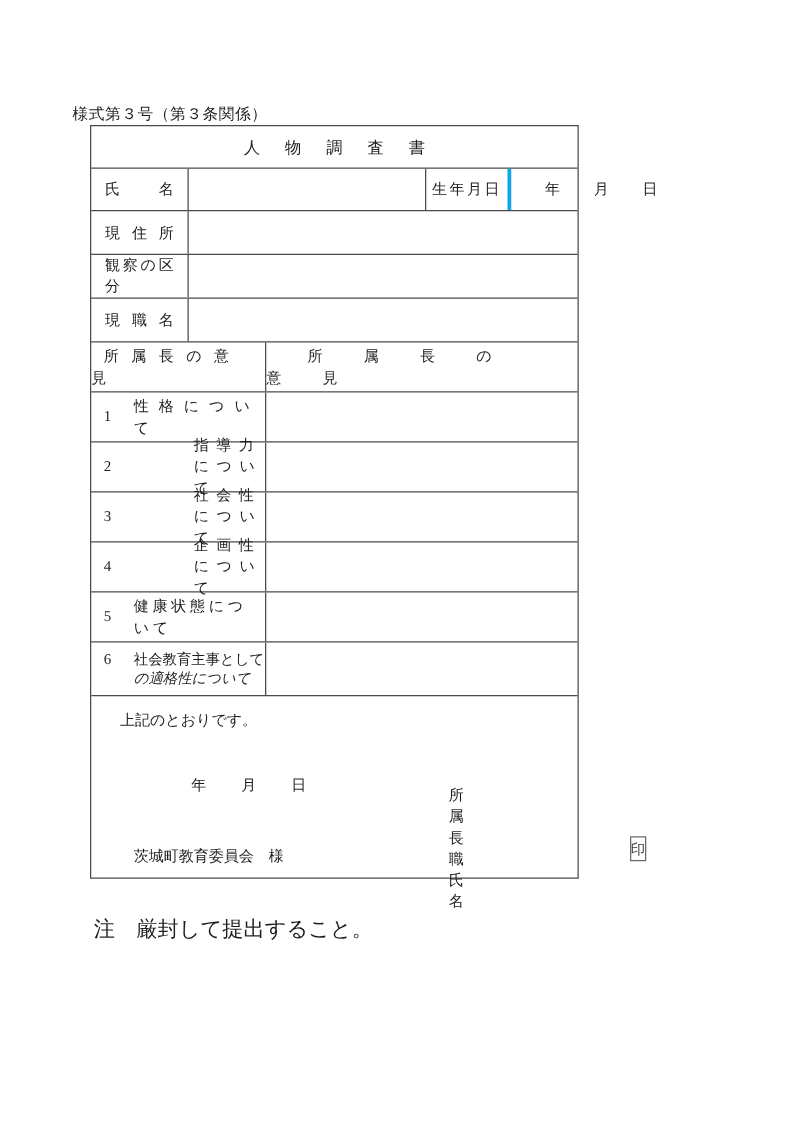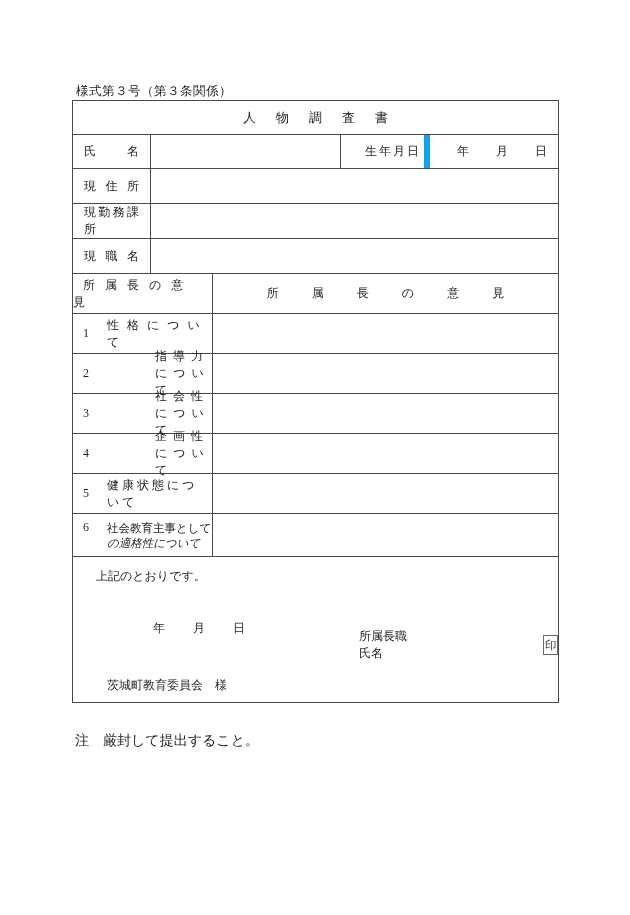--- a/index.html
+++ b/index.html
@@ -4,44 +4,44 @@
 <style>
   * { margin:0; padding:0; box-sizing:border-box; }
   html,body { background:#ffffff; }
   body {
     width:630px; height:915px; position:relative;
     font-family:"Liberation Serif","DejaVu Serif",serif;
     color:#1e1e1e; font-size:12px;
   }
   .page { position:absolute; inset:0; background:#fff; }
 
-  .form-number { position:absolute; left:76px; top:83px; font-size:12.5px; letter-spacing:0.5px; }
+  .form-number { position:absolute; left:58px; top:83px; font-size:12.5px; letter-spacing:0.5px; }
 
   .doc-table {
-    position:absolute; left:72px; top:100px; width:487px; height:603px;
+    position:absolute; left:72px; top:100px; width:391px; height:603px;
     border:1px solid #4a4a4a; background:#fff;
   }
   .row { display:flex; border-top:1px solid #4a4a4a; }
   .row:first-child { border-top:none; }
 
   .title-row { height:33px; align-items:center; justify-content:center; }
   .title-row .t { font-size:13px; letter-spacing:20px; text-indent:20px; }
 
   .cell { display:flex; align-items:center; }
   .lbl { border-right:1px solid #4a4a4a; }
 
   
   .spread { display:block; padding:0 11px; }
   .spread span { display:block; text-align:justify; text-align-last:justify; }
 
   .name-row { height:34px; }
   .info-row { height:35px; }
   .lbl-narrow { width:78px; flex:none; align-items:center; }
   .name-value { width:190px; flex:none; border-right:1px solid #4a4a4a; }
-  .birth-lbl { width:68px; flex:none; justify-content:center; letter-spacing:2px; border-right:6px solid #0ea5e9;margin-left:21px; }
+  .birth-lbl { width:68px; flex:none; justify-content:center; letter-spacing:2px; border-right:3px solid #0ea5e9; }
   .birth-val { flex:1; justify-content:flex-end; padding-right:16px; }
   .birth-val span { margin-left:27px; }
   .flex1 { flex:1; }
 
   .obs-header { height:40px; }
   .lbl-wide { width:140px; flex:none; }
   .obs-cat { justify-content:center; letter-spacing:10px; text-indent:10px; }
   .obs-op { flex:1; justify-content:center; letter-spacing:33px; text-indent:33px; }
 
   .obs-row { height:40px; }
@@ -57,21 +57,21 @@
   .statement { position:absolute; left:23px; top:11px; }
   .date-line { position:absolute; left:80px; top:39px;margin-top:24px; }
   .date-line span { margin-right:25px; }
   .signer-line { position:absolute; left:286px; top:71px; display:flex; align-items:center; }
   .seal-box {
     margin-left:128px; width:18px; height:20px; border:1px solid #6a6a6a;
     display:flex; align-items:center; justify-content:center; font-size:11.5px; color:#444;
   }
   .addressee { position:absolute; left:34px; bottom:10px; }
 
-  .note { position:absolute; left:75px; top:732px; font-size:14px; }
+  .note { position:absolute; left:75px; top:732px; font-size:17px; }
 </style>
 </head>
 <body>
 
 <div class="page">
 
   <div class="form-number">様式第３号（第３条関係）</div>
 
   <div class="doc-table">
 
@@ -94,21 +94,21 @@
 
     <div class="row info-row">
       <div class="cell lbl lbl-narrow spread" style="display:flex;">
         <span style="width:100%;">現住所</span>
       </div>
       <div class="cell flex1"></div>
     </div>
 
     <div class="row info-row">
       <div class="cell lbl lbl-narrow spread" style="display:flex;">
-        <span style="width:100%;">現勤務課所</span>
+        <span style="width:100%;">観察の区分</span>
       </div>
       <div class="cell flex1"></div>
     </div>
 
     <div class="row info-row">
       <div class="cell lbl lbl-narrow spread" style="display:flex;">
         <span style="width:100%;">現職名</span>
       </div>
       <div class="cell flex1"></div>
     </div>

